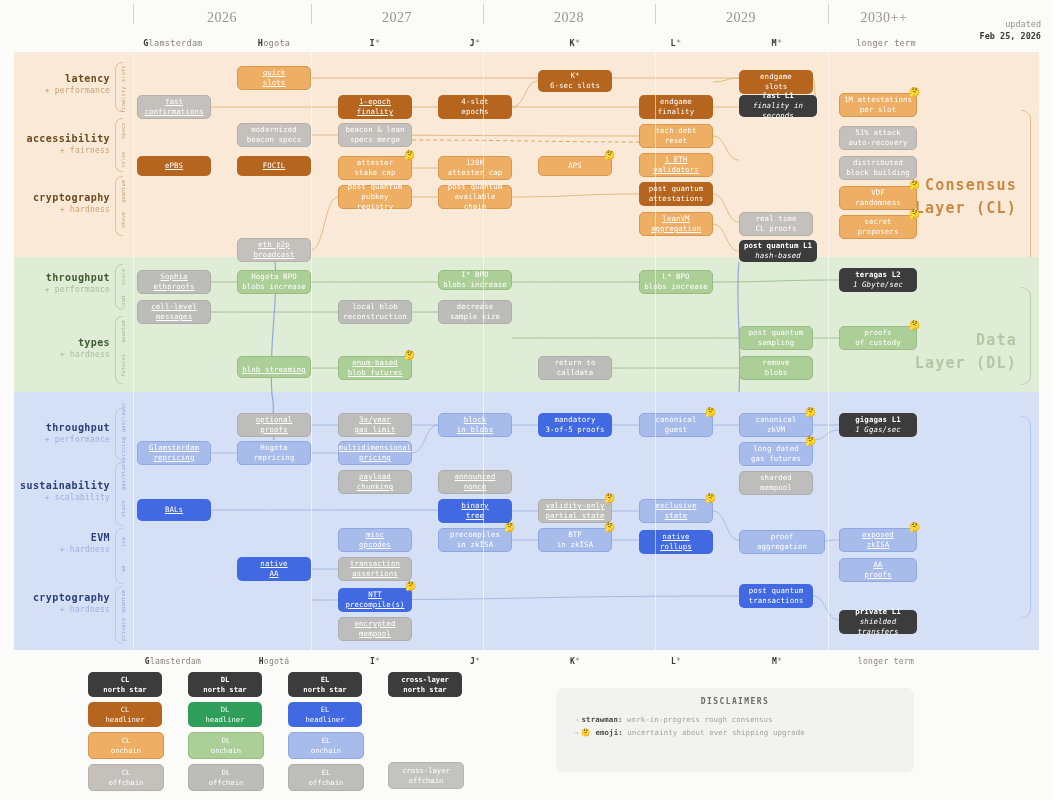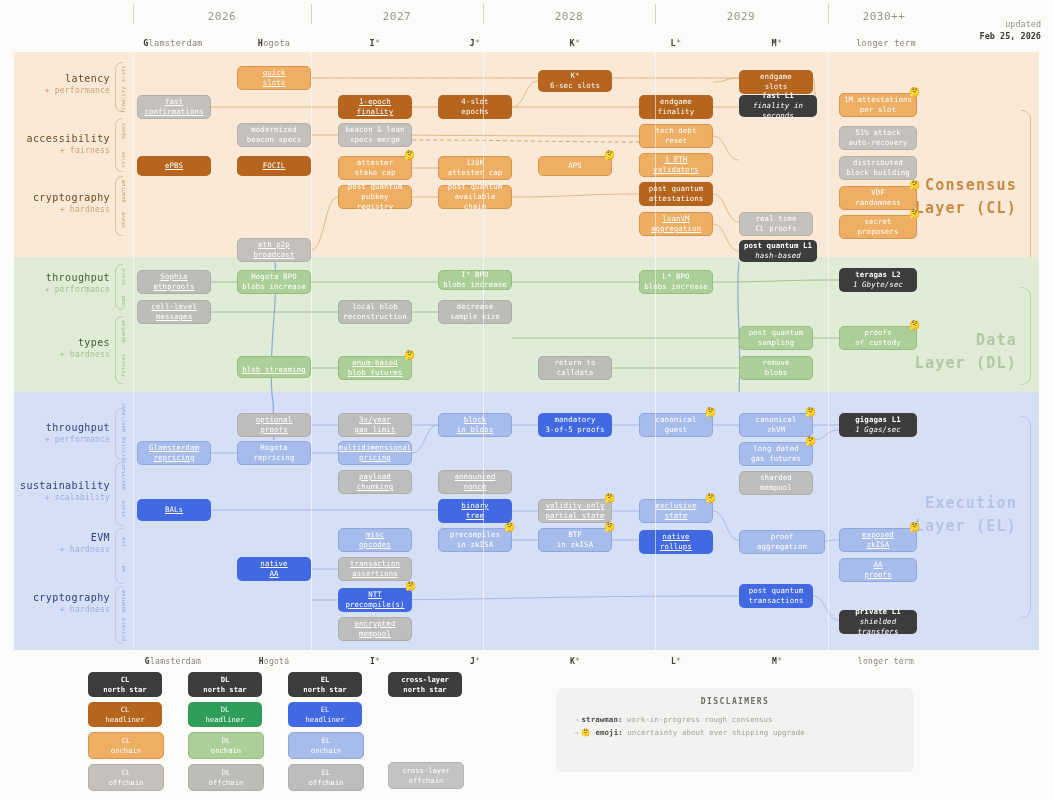--- a/index.html
+++ b/index.html
@@ -2,22 +2,22 @@
 <html><head>
 <meta charset="utf-8">
 <style>
   html,body{margin:0;padding:0;background:#fbfbfa;}
   body{width:1053px;height:800px;position:relative;overflow:hidden;
        font-family:"DejaVu Sans Mono","Liberation Mono",monospace;}
   .root{position:absolute;inset:0;}
 
   
   .tl-tick{position:absolute;top:4px;width:1px;height:20px;background:#d8d4cc;}
-  .tl-year{position:absolute;top:10px;font-size:11px;color:#9b958c;text-align:center;
-           letter-spacing:.5px;}
+  .tl-year{position:absolute;top:10px;font-size:14px;color:#9b958c;text-align:center;
+           letter-spacing:.5px;font-family:Liberation Serif, serif;}
   .tl-fork{position:absolute;top:38px;font-size:8.5px;color:#8a8378;text-align:center;
            letter-spacing:.3px;}
   .tl-fork b{color:#3d3a34;font-weight:bold;}
   .updated{position:absolute;right:12px;top:18px;text-align:right;font-size:8.5px;
            color:#9b958c;line-height:1.45;}
   .updated .d{color:#3d3a34;font-weight:bold;}
 
   
   .band{position:absolute;left:14px;width:1025px;}
   .band.cl{top:52px;height:205px;background:#fbe9d7;}
@@ -32,21 +32,21 @@
          border-radius:0 9px 9px 0;}
   .band.cl .brace{border-color:#e3bd90;top:58px;height:160px;}
   .band.dl .brace{border-color:#bcd2ae;top:30px;height:96px;}
   .band.el .brace{border-color:#b8c6e8;top:24px;height:200px;}
 
   
   .colline{position:absolute;top:0;bottom:0;width:1px;background:rgba(255,255,255,.55);}
 
   
   .cat{position:absolute;text-align:right;line-height:1.25;}
-  .cat .t{font-size:10px;font-weight:normal;letter-spacing:.4px;}
+  .cat .t{font-size:10px;font-weight:bold;letter-spacing:.4px;}
   .cat .s{font-size:8px;letter-spacing:.2px;}
   .cl-txt .t{color:#6b4a1e;} .cl-txt .s{color:#c9a472;}
   .dl-txt .t{color:#3f5c33;} .dl-txt .s{color:#a8c098;}
   .el-txt .t{color:#2b3f78;} .el-txt .s{color:#9fb0dd;}
   .cbrace{position:absolute;width:7px;border:1.2px solid;border-right:none;
           border-radius:7px 0 0 7px;}
   .cl-br{border-color:#e0c49e;} .dl-br{border-color:#bdd3af;} .el-br{border-color:#bcc9e9;}
   .rail{position:absolute;font-size:5.2px;letter-spacing:.2px;
         writing-mode:vertical-rl;transform:rotate(180deg);text-align:center;}
   .cl-rail{color:#c2a175;} .dl-rail{color:#9fbb8e;} .el-rail{color:#93a6d6;}
@@ -148,24 +148,20 @@
   </div>
   <div class="band dl">
     <div class="brace"></div>
     <div class="band-title">
       <span>Data</span><br>
       <span>Layer (DL)</span>
     </div>
   </div>
   <div class="band el">
     <div class="brace"></div>
-    <div class="band-title">
-      <span>Execution</span><br>
-      <span>Layer (EL)</span>
-    </div>
   </div>
 
   <svg class="wires" id="wires">
       <path d="M311,78 C525,78 525,78 739,78" stroke="#d9a868" stroke-width="1" fill="none" opacity=".75"></path>
       <path d="M211,107 C274.5,107 274.5,107 338,107" stroke="#d9a868" stroke-width="1" fill="none" opacity=".75"></path>
       <path d="M412,107 C425,107 425,107 438,107" stroke="#d9a868" stroke-width="1" fill="none" opacity=".75"></path>
       <path d="M512,107 C525,107 525,81 538,81" stroke="#d9a868" stroke-width="1" fill="none" opacity=".75"></path>
       <path d="M512,107 C575.5,107 575.5,107 639,107" stroke="#d9a868" stroke-width="1" fill="none" opacity=".75"></path>
       <path d="M713,82 C726,82 726,78 739,78" stroke="#d9a868" stroke-width="1" fill="none" opacity=".75"></path>
       <path d="M713,107 C726,107 726,107 739,107" stroke="#d9a868" stroke-width="1" fill="none" opacity=".75"></path>

